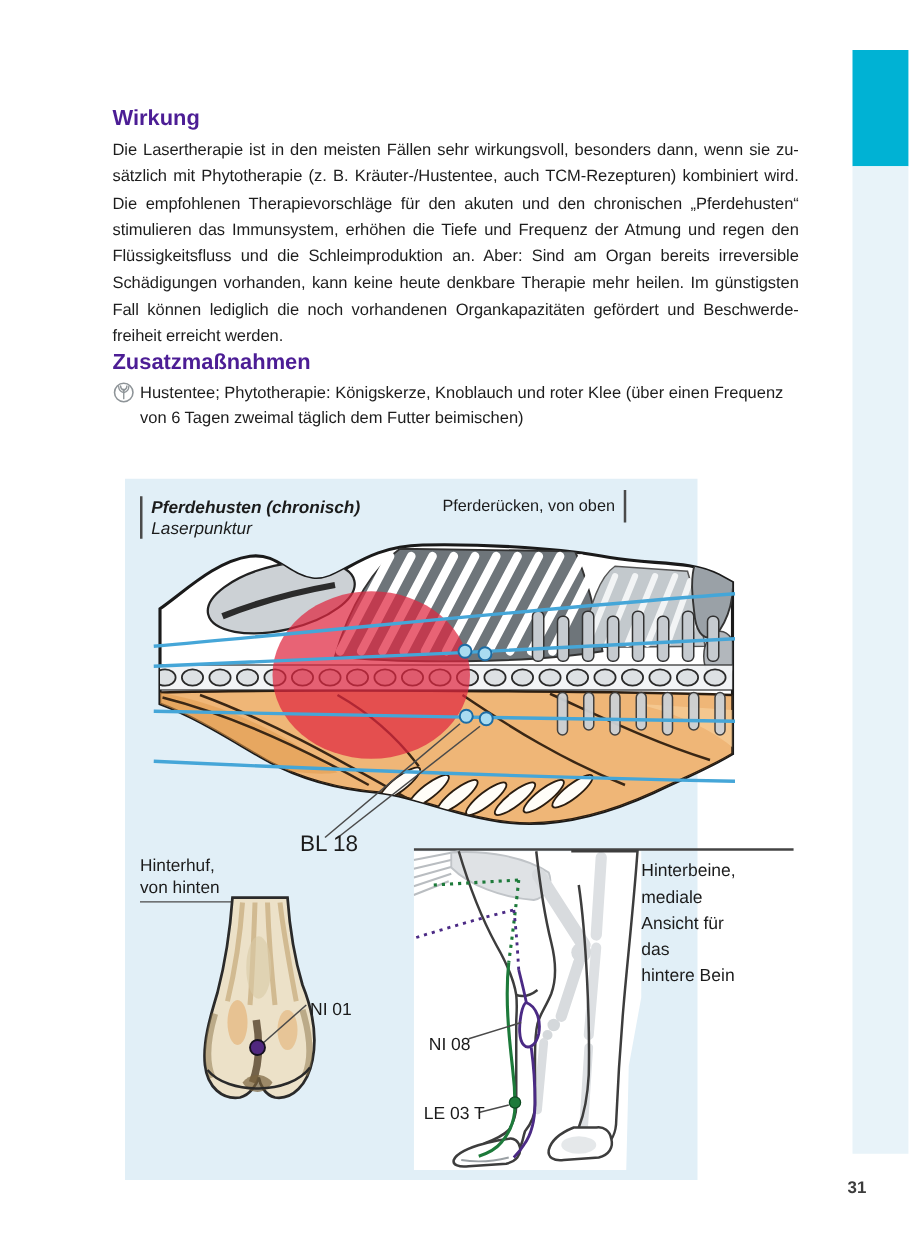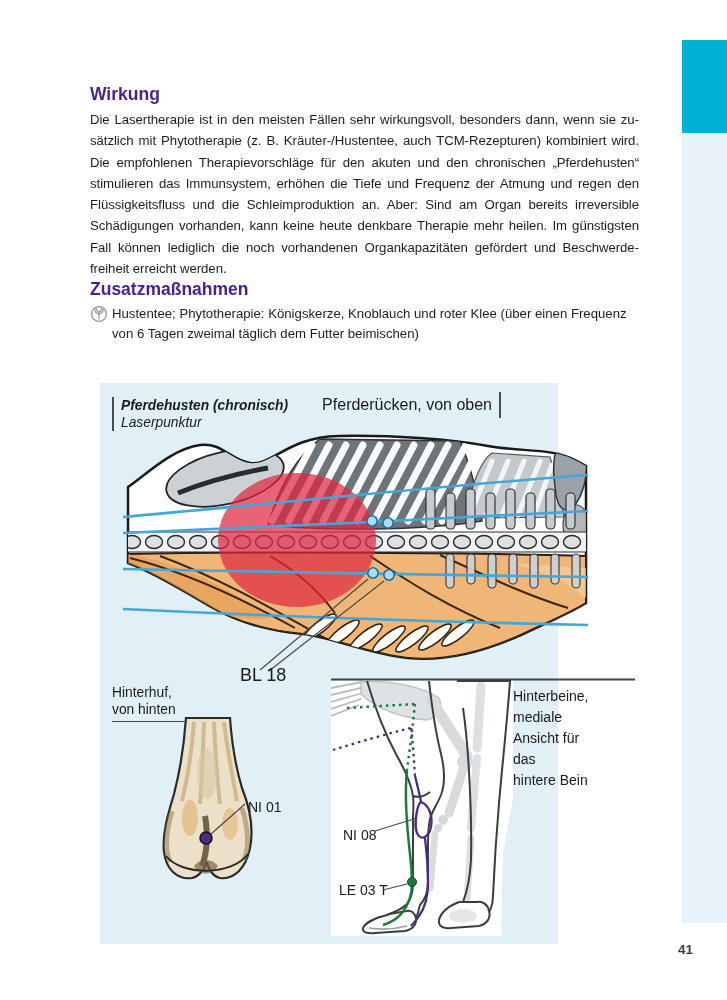--- a/index.html
+++ b/index.html
@@ -18,21 +18,21 @@
   .zus-row{display:flex;margin-top:2px;}
   .zus-icon{flex:0 0 22px;padding-top:1px;}
   .zus-lines{font-size:13.2px;line-height:19.5px;color:#1d1d1d;}
   
   .panel{position:absolute;left:100px;top:363px;width:458px;height:561px;background:#e1eff7;margin-top:20px;}
   .fig-label-left{position:absolute;left:12px;top:14px;border-left:2px solid #4a4a4a;
                   padding-left:7px;line-height:17px;font-size:13.8px;}
   .fig-label-left .t1{font-weight:bold;font-style:italic;}
   .fig-label-left .t2{font-style:italic;}
   .fig-label-right{position:absolute;right:57px;top:9px;border-right:2px solid #4a4a4a;
-                   padding-right:7px;font-size:16px;line-height:26px;text-align:right;}
+                   padding-right:7px;font-size:13px;line-height:26px;text-align:right;}
   .horse-svg{position:absolute;left:20px;top:40px;}
   .bl18{position:absolute;left:140px;top:282px;font-size:18px;color:#1b1b1b;}
   .hoof-caption{position:absolute;left:12px;top:301px;font-size:13.8px;line-height:17px;}
   .hoof-rule{position:absolute;left:12px;top:338px;width:118px;height:0;border-top:1.5px solid #4a4a4a;}
   .hoof-svg{position:absolute;left:42px;top:333px;}
   .ni01{position:absolute;left:148px;top:416px;font-size:14px;}
   .legs-svg{position:absolute;left:231px;top:295px;}
   .legs-caption{position:absolute;left:413px;top:303px;font-size:14px;line-height:21px;}
   .ni03{position:absolute;left:243px;top:444px;font-size:14px;}
   .le03t{position:absolute;left:239px;top:499px;font-size:14px;}
@@ -318,14 +318,14 @@
     </svg>
     <div class="legs-caption">
       <div>Hinterbeine, mediale</div>
       <div>Ansicht für das</div>
       <div>hintere Bein</div>
     </div>
     <div class="ni03">NI 08</div>
     <div class="le03t">LE 03 T</div>
   </div>
 
-  <div class="pagenum">41</div>
+  <div class="pagenum">31</div>
 </div>
 
 </body></html>

